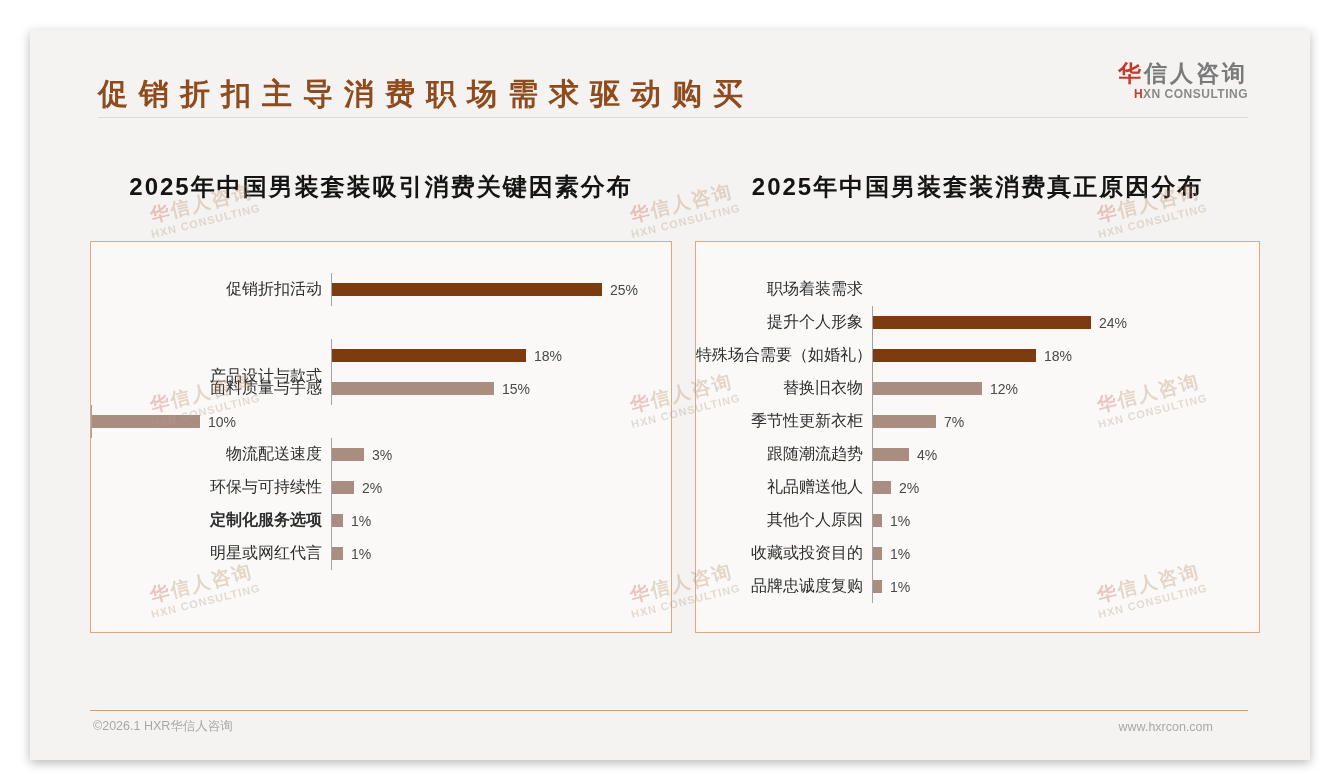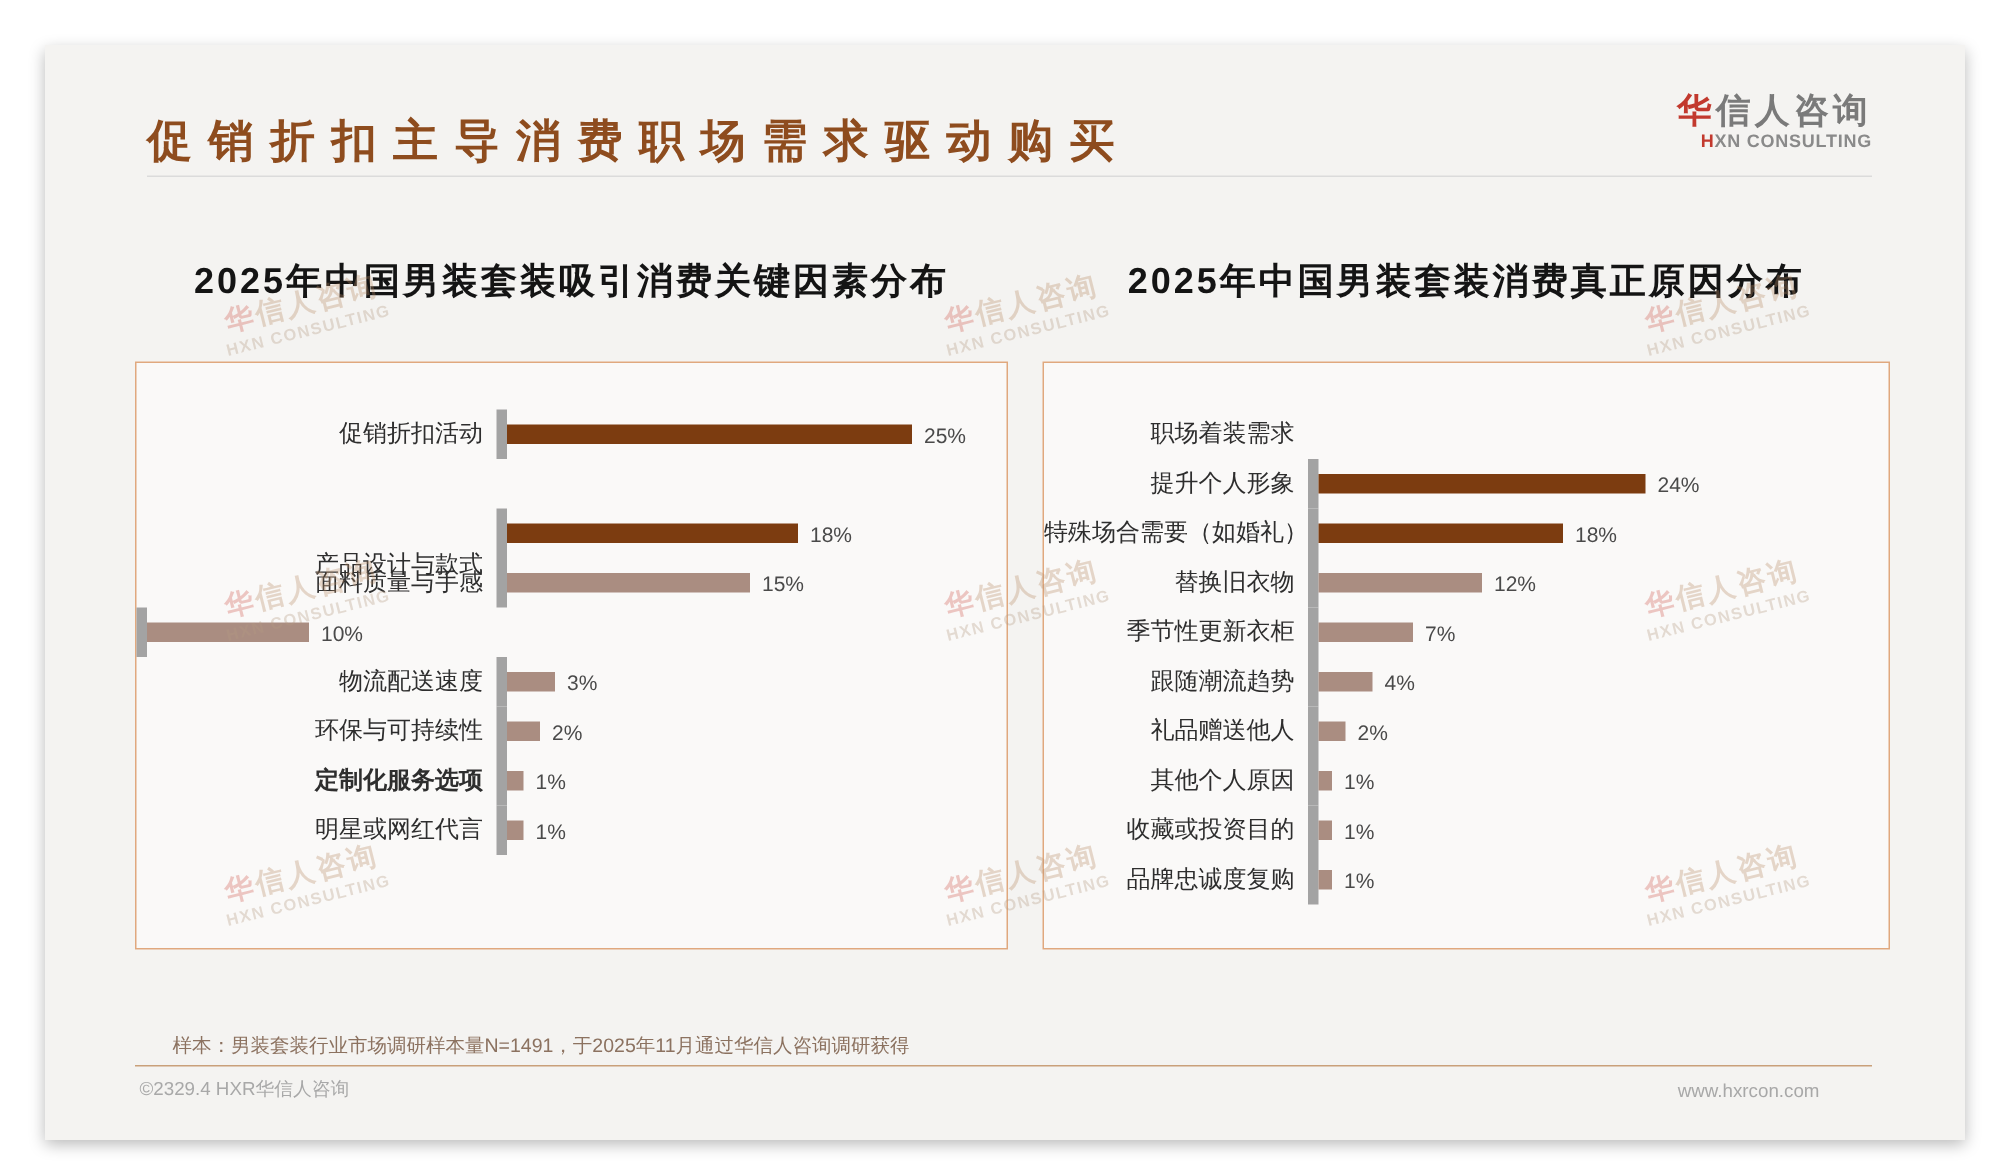--- a/index.html
+++ b/index.html
@@ -19,21 +19,21 @@
   .chart-title.left{left:60px;width:582px;}
   .chart-title.right{left:665px;width:565px;}
   .chart-box{position:absolute;top:211px;height:392px;background:#faf9f8;border:1px solid #e0a87e;
     box-sizing:border-box;}
   .chart-box.left{left:60px;width:582px;}
   .chart-box.right{left:665px;width:565px;}
   .rows{padding-top:31px;}
   .row{display:flex;align-items:center;height:33px;}
   .row-label{flex:0 0 auto;text-align:right;padding-right:9px;font-size:16px;color:#2e2e2e;
     white-space:nowrap;box-sizing:border-box;}
-  .bar-area{flex:1 1 auto;display:flex;align-items:center;border-left:7px solid #a3a3a3;
+  .bar-area{flex:1 1 auto;display:flex;align-items:center;border-left:1px solid #a3a3a3;
     height:100%;}
   .bar{height:13px;flex:0 0 auto;}
   .pct{margin-left:8px;font-size:14px;color:#4a4a4a;white-space:nowrap;}
   .footnote{position:absolute;left:85px;top:658px;font-size:13px;color:#8c7260;white-space:nowrap;}
   .footer-divider{position:absolute;left:60px;top:680px;width:1158px;height:1px;background:#c9a07a;}
   .footer-copy{position:absolute;left:63px;top:688px;font-size:12.5px;color:#a8a8a8;}
   .footer-url{position:absolute;right:97px;top:690px;font-size:12.5px;color:#a8a8a8;}
   .wm-layer{position:absolute;left:0;top:0;width:100%;height:100%;pointer-events:none;z-index:6;}
   .wm{position:absolute;transform:translate(-50%,-50%) rotate(-14deg);text-align:center;
     opacity:0.32;line-height:1.25;}
@@ -184,23 +184,22 @@
         <div class="row">
           <div class="row-label" style="width: 176px;">品牌忠诚度复购</div>
           <div class="bar-area">
             <div class="bar" style="width: 9px; background: rgb(170, 141, 129);"></div>
             <div class="pct">1%</div>
           </div>
         </div>
       </div>
   </div>
 
-  <div class="footnote">样本：男装套装行业市场调研样本量N=1491，于2025年11月通过华信人咨询调研获得</div>
   <div class="footer-divider"></div>
-  <div class="footer-copy">©2329.4 HXR华信人咨询</div>
+  <div class="footer-copy">©2026.1 HXR华信人咨询</div>
   <div class="footer-url">www.hxrcon.com</div>
 
   <div class="wm-layer">
       <div class="wm" style="left: 173px; top: 180px;">
         <div class="wm-cn"><span class="red">华</span>信人咨询</div>
         <div class="wm-en">HXN CONSULTING</div>
       </div>
       <div class="wm" style="left: 653px; top: 180px;">
         <div class="wm-cn"><span class="red">华</span>信人咨询</div>
         <div class="wm-en">HXN CONSULTING</div>

